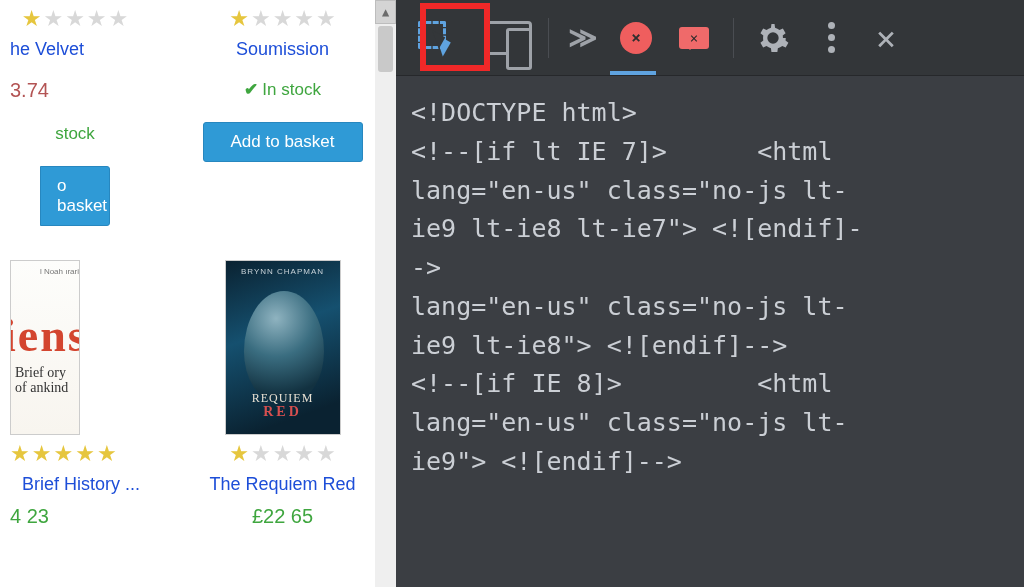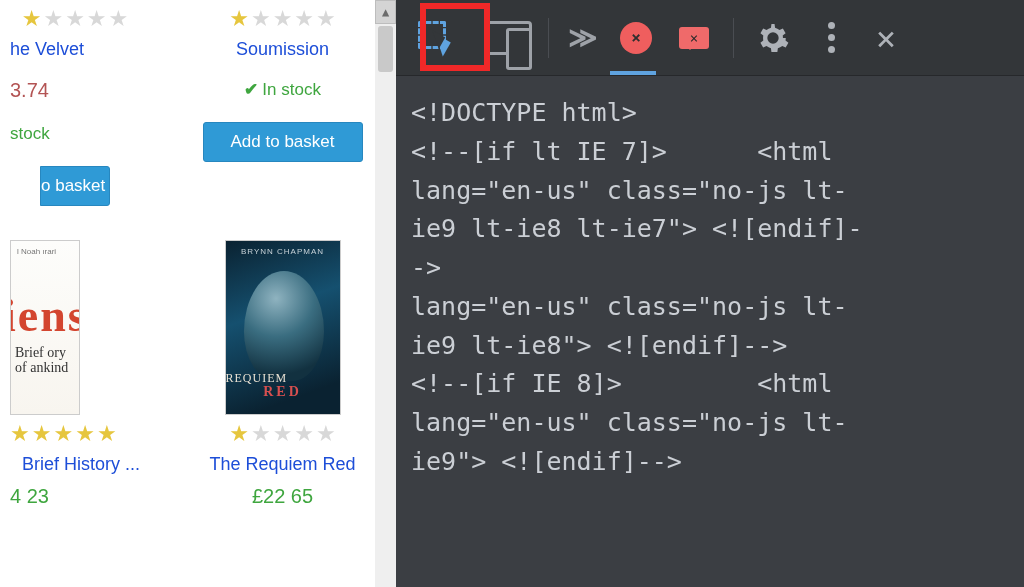--- a/index.html
+++ b/index.html
@@ -10,32 +10,32 @@
   .prod{width:50%;padding:0 10px;text-align:center}
   .prod.right{padding-left:50px}
   .stars{display:flex;justify-content:center;gap:2px;margin-top:6px}
   .star{font-size:22px;color:#d8d8d8}
   .star.on{color:#e6c63e}
   .title{color:#1d4ed8;font-size:18px;line-height:1.25;margin:6px 0 18px}
   .price{color:#b35454;font-size:20px;margin:12px 0 22px}
   .stock{color:#3fa63f;font-size:17px;margin:0 0 22px}
   .check{display:inline-block;font-weight:bold;margin-right:4px}
   .btn{display:block;width:160px;max-width:100%;margin:0 auto 20px;padding:9px 0;background:#2f9ad6;color:#fff;border:1px solid #2787bf;border-radius:3px;font-size:17px;cursor:pointer}
-  .btn.cut{width:100%;border-radius:0 3px 3px 0;text-align:left;padding-left:0}
+  .btn.cut{width:100%;border-radius:0 3px 3px 0;text-align:left;padding-left:16px}
   .prod.left .btn.cut{text-align:left}
   .row2{margin-top:14px}
   .thumb{width:116px;height:175px;margin:0 auto;display:block;border:1px solid #ccc;background:#eee;position:relative;overflow:hidden}
   .thumb .bookbody{position:absolute;inset:0}
   .t1{background:linear-gradient(#fdfdfb,#f8f5ef)}
   .t1 .author{position:absolute;top:6px;left:0;right:0;text-align:center;font-size:8px;color:#777}
   .t1 .big{position:absolute;top:48px;left:-8px;font-size:46px;font-family:serif;color:#d3452f;letter-spacing:2px;font-weight:bold}
   .t1 .sub{position:absolute;top:104px;left:10px;font-family:serif;font-size:14px;color:#333;line-height:1.1;text-align:left}
   .t2{background:linear-gradient(160deg,#0a2231,#15506f 40%,#0a2231 85%)}
   .t2 .auth{position:absolute;top:6px;left:0;right:0;text-align:center;font-size:8px;letter-spacing:1px;color:#c7d2d8}
-  .t2 .rq{position:absolute;bottom:28px;left:0;right:0;text-align:left;font-family:serif;font-size:12px;letter-spacing:1px;color:#e7e0d2}
+  .t2 .rq{position:absolute;bottom:28px;left:0;right:0;text-align:center;font-family:serif;font-size:12px;letter-spacing:1px;color:#e7e0d2}
   .t2 .rqr{position:absolute;bottom:14px;left:0;right:0;text-align:center;font-family:serif;font-size:14px;letter-spacing:3px;color:#d64f4f;font-weight:bold}
   .t2 .dress{position:absolute;left:18px;top:30px;width:80px;height:110px;border-radius:50% 50% 40% 40%/55% 55% 45% 45%;background:radial-gradient(circle at 40% 25%,#8fb3c0 0%,#3a6d80 40%,#123140 80%)}
   .price2{color:#3fa63f;font-size:20px;margin:10px 0 0}
   
   .dev{position:absolute;left:375px;top:0;right:0;height:587px;background:#3b3e43;color:#cdd0d4;font-family:Menlo,Consolas,monospace}
   .scrollgutter{position:absolute;left:0;top:0;width:21px;bottom:0;background:#efefef}
   .sgtop{position:absolute;left:0;top:0;width:21px;height:24px;background:#d4d4d4;border:1px solid #bdbdbd;display:flex;align-items:center;justify-content:center;color:#6b6b6b;font-size:12px}
   .sgtrack{position:absolute;left:3px;top:26px;width:15px;height:46px;background:#c9c9c9;border-radius:3px}
   .toolbar{position:absolute;left:21px;right:0;top:0;height:76px;background:#333639;border-bottom:1px solid #26282b;display:flex;align-items:center}
   .tb-item{display:flex;align-items:center;justify-content:center;height:76px}
@@ -72,41 +72,41 @@
     <div class="prod left" style="width:40%">
       <div class="stars">
         <span class="star on">★</span>
         <span class="star">★</span>
         <span class="star">★</span>
         <span class="star">★</span>
         <span class="star">★</span>
       </div>
       <div class="title" style="text-align:left">he Velvet</div>
       <div class="price" style="text-align:left">3.74</div>
-      <div class="stock" style="text-align:left">stock</div>
+      <div class="stock" style="text-align:center">stock</div>
       <button class="btn cut" style="width:70px">o basket</button>
     </div>
 
     <div class="prod right" style="width:60%">
       <div class="stars">
         <span class="star on">★</span>
         <span class="star">★</span>
         <span class="star">★</span>
         <span class="star">★</span>
         <span class="star">★</span>
       </div>
       <div class="title">Soumission</div>
       <div class="stock"><span class="check">✔</span><span>In stock</span></div>
       <button class="btn">Add to basket</button>
     </div>
 
     <div class="prod left row2" style="width:40%">
       <a class="thumb t1" style="margin-left:0;width:70px">
         <div class="bookbody">
-          <div class="author" style="text-align:left;left:6px">l Noah
+          <div class="author" style="text-align:right;left:6px">l Noah
 ırari</div>
           <div class="big">iens</div>
           <div class="sub" style="left:4px">Brief
 ory of
 ankind</div>
         </div>
       </a>
       <div class="stars" style="justify-content:flex-start">
         <span class="star on">★</span>
         <span class="star on">★</span>

